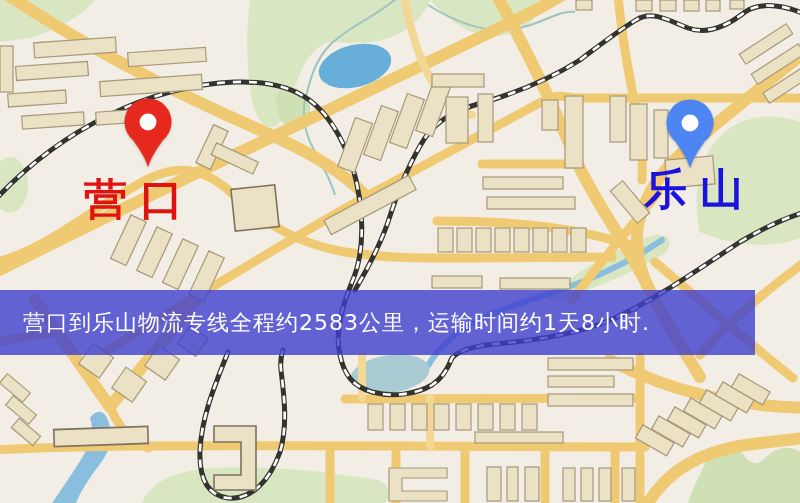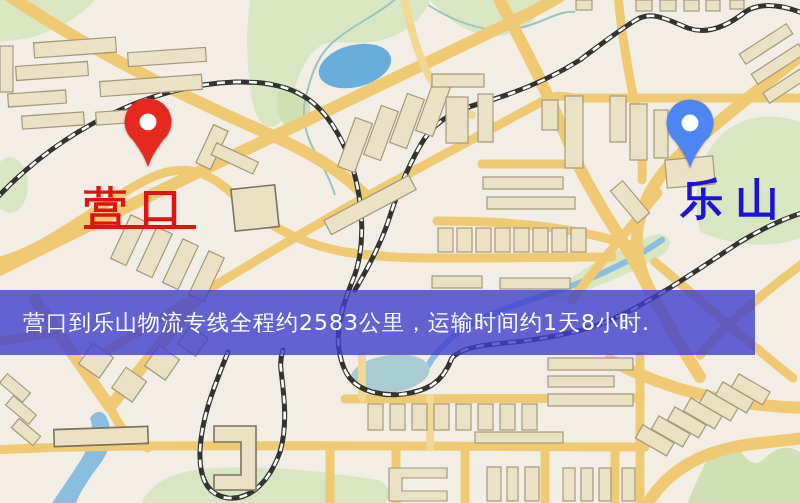--- a/index.html
+++ b/index.html
@@ -218,27 +218,27 @@
       <rect class="bld" x="12" y="426" width="28" height="12" transform="rotate(40 26 432)"></rect>
     </g>
   </svg>
 
   <div class="marker" style="left:123px;top:97px;">
     <svg class="pin-svg" width="50" height="70" viewBox="-25 -70 50 70">
       <path d="M0,0 C-4,-12 -9,-18 -15,-27 A23.5,23.5 0 1 1 15,-27 C9,-18 4,-12 0,0 Z" fill="var(--origin-pin,#e6281e)"></path>
       <circle cx="0" cy="-45" r="8.5" fill="#ffffff"></circle>
     </svg>
   </div>
-  <div class="pin-label origin" style="left:84px;top:186px;text-decoration:underline;">营口</div>
+  <div class="pin-label origin" style="left:84px;top:178px;">营口</div>
 
   <div class="marker" style="left:665px;top:98px;">
     <svg class="pin-svg" width="50" height="70" viewBox="-25 -70 50 70">
       <path d="M0,0 C-4,-12 -9,-18 -15,-27 A23.5,23.5 0 1 1 15,-27 C9,-18 4,-12 0,0 Z" fill="var(--dest-pin,#4d86f2)"></path>
       <circle cx="0" cy="-45" r="8.5" fill="#ffffff"></circle>
     </svg>
   </div>
-  <div class="pin-label dest" style="left:644px;top:178px;margin-left:36px;">乐山</div>
+  <div class="pin-label dest" style="left:644px;top:168px;">乐山</div>
 
   <div class="banner" style="background: rgba(62, 62, 206, 0.8); color: rgb(255, 255, 255);">
     <span class="banner-text">营口到乐山物流专线全程约2583公里，运输时间约1天8小时.</span>
   </div>
 
 </div>
 
 </body></html>

